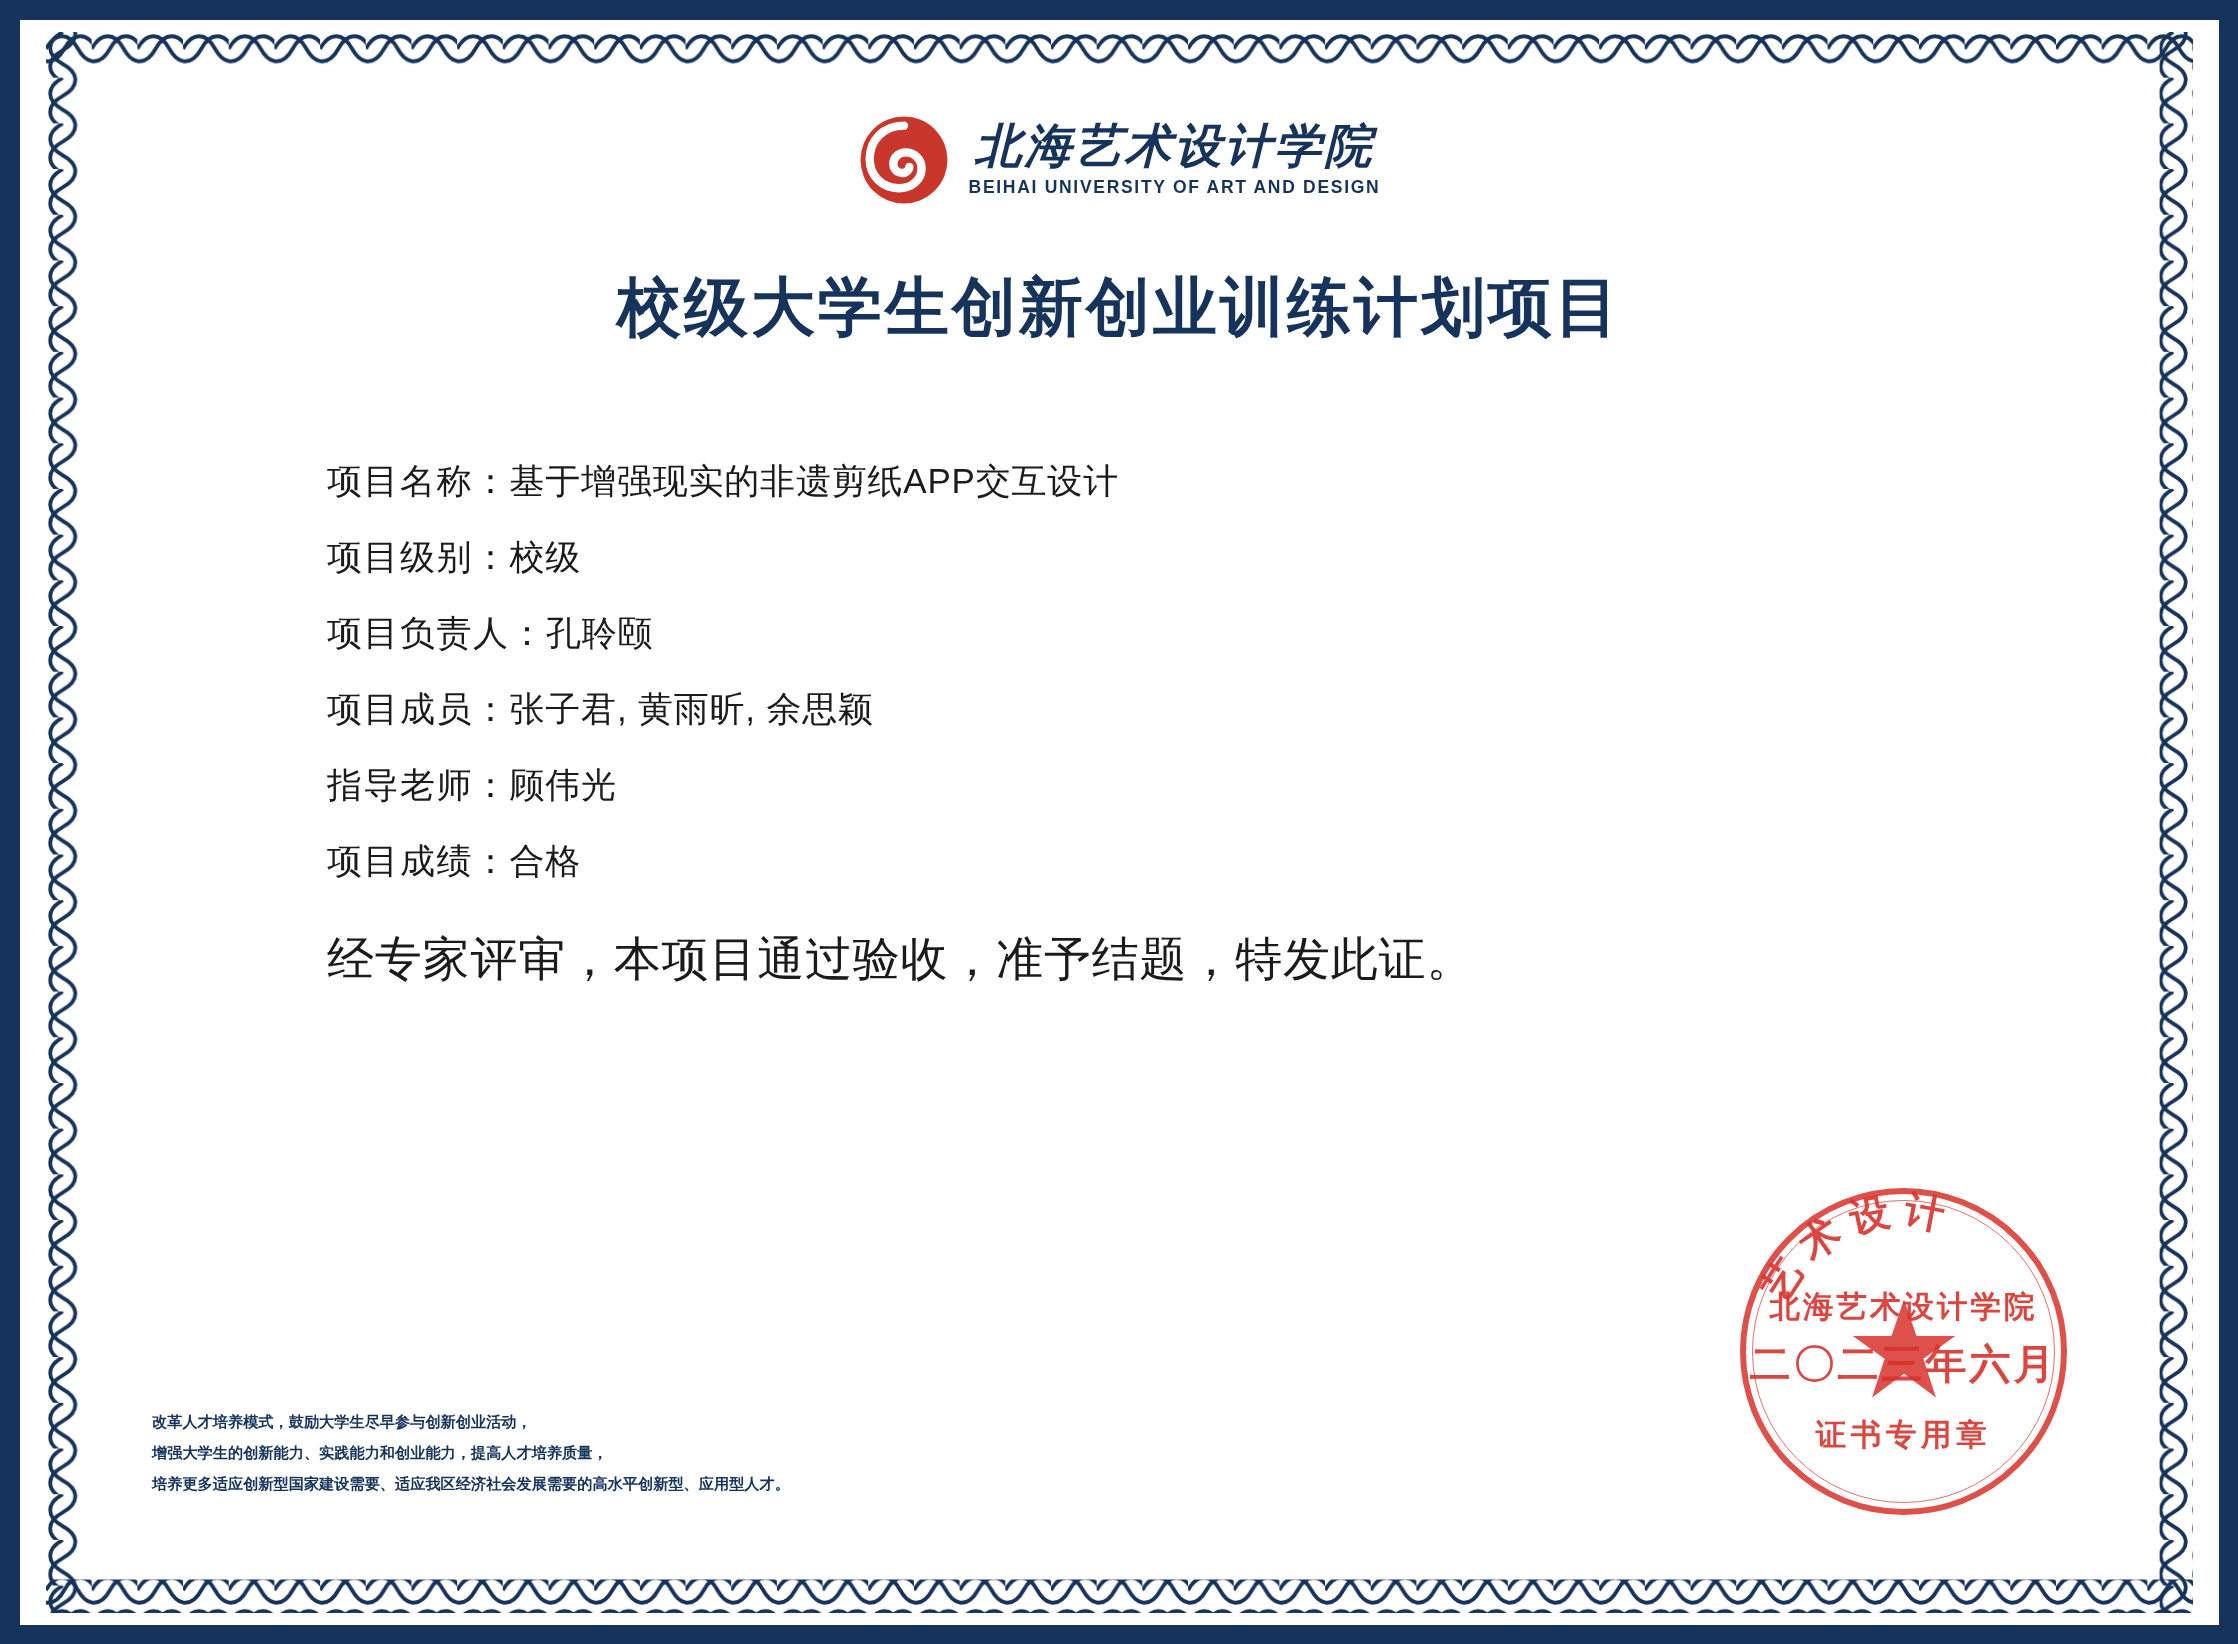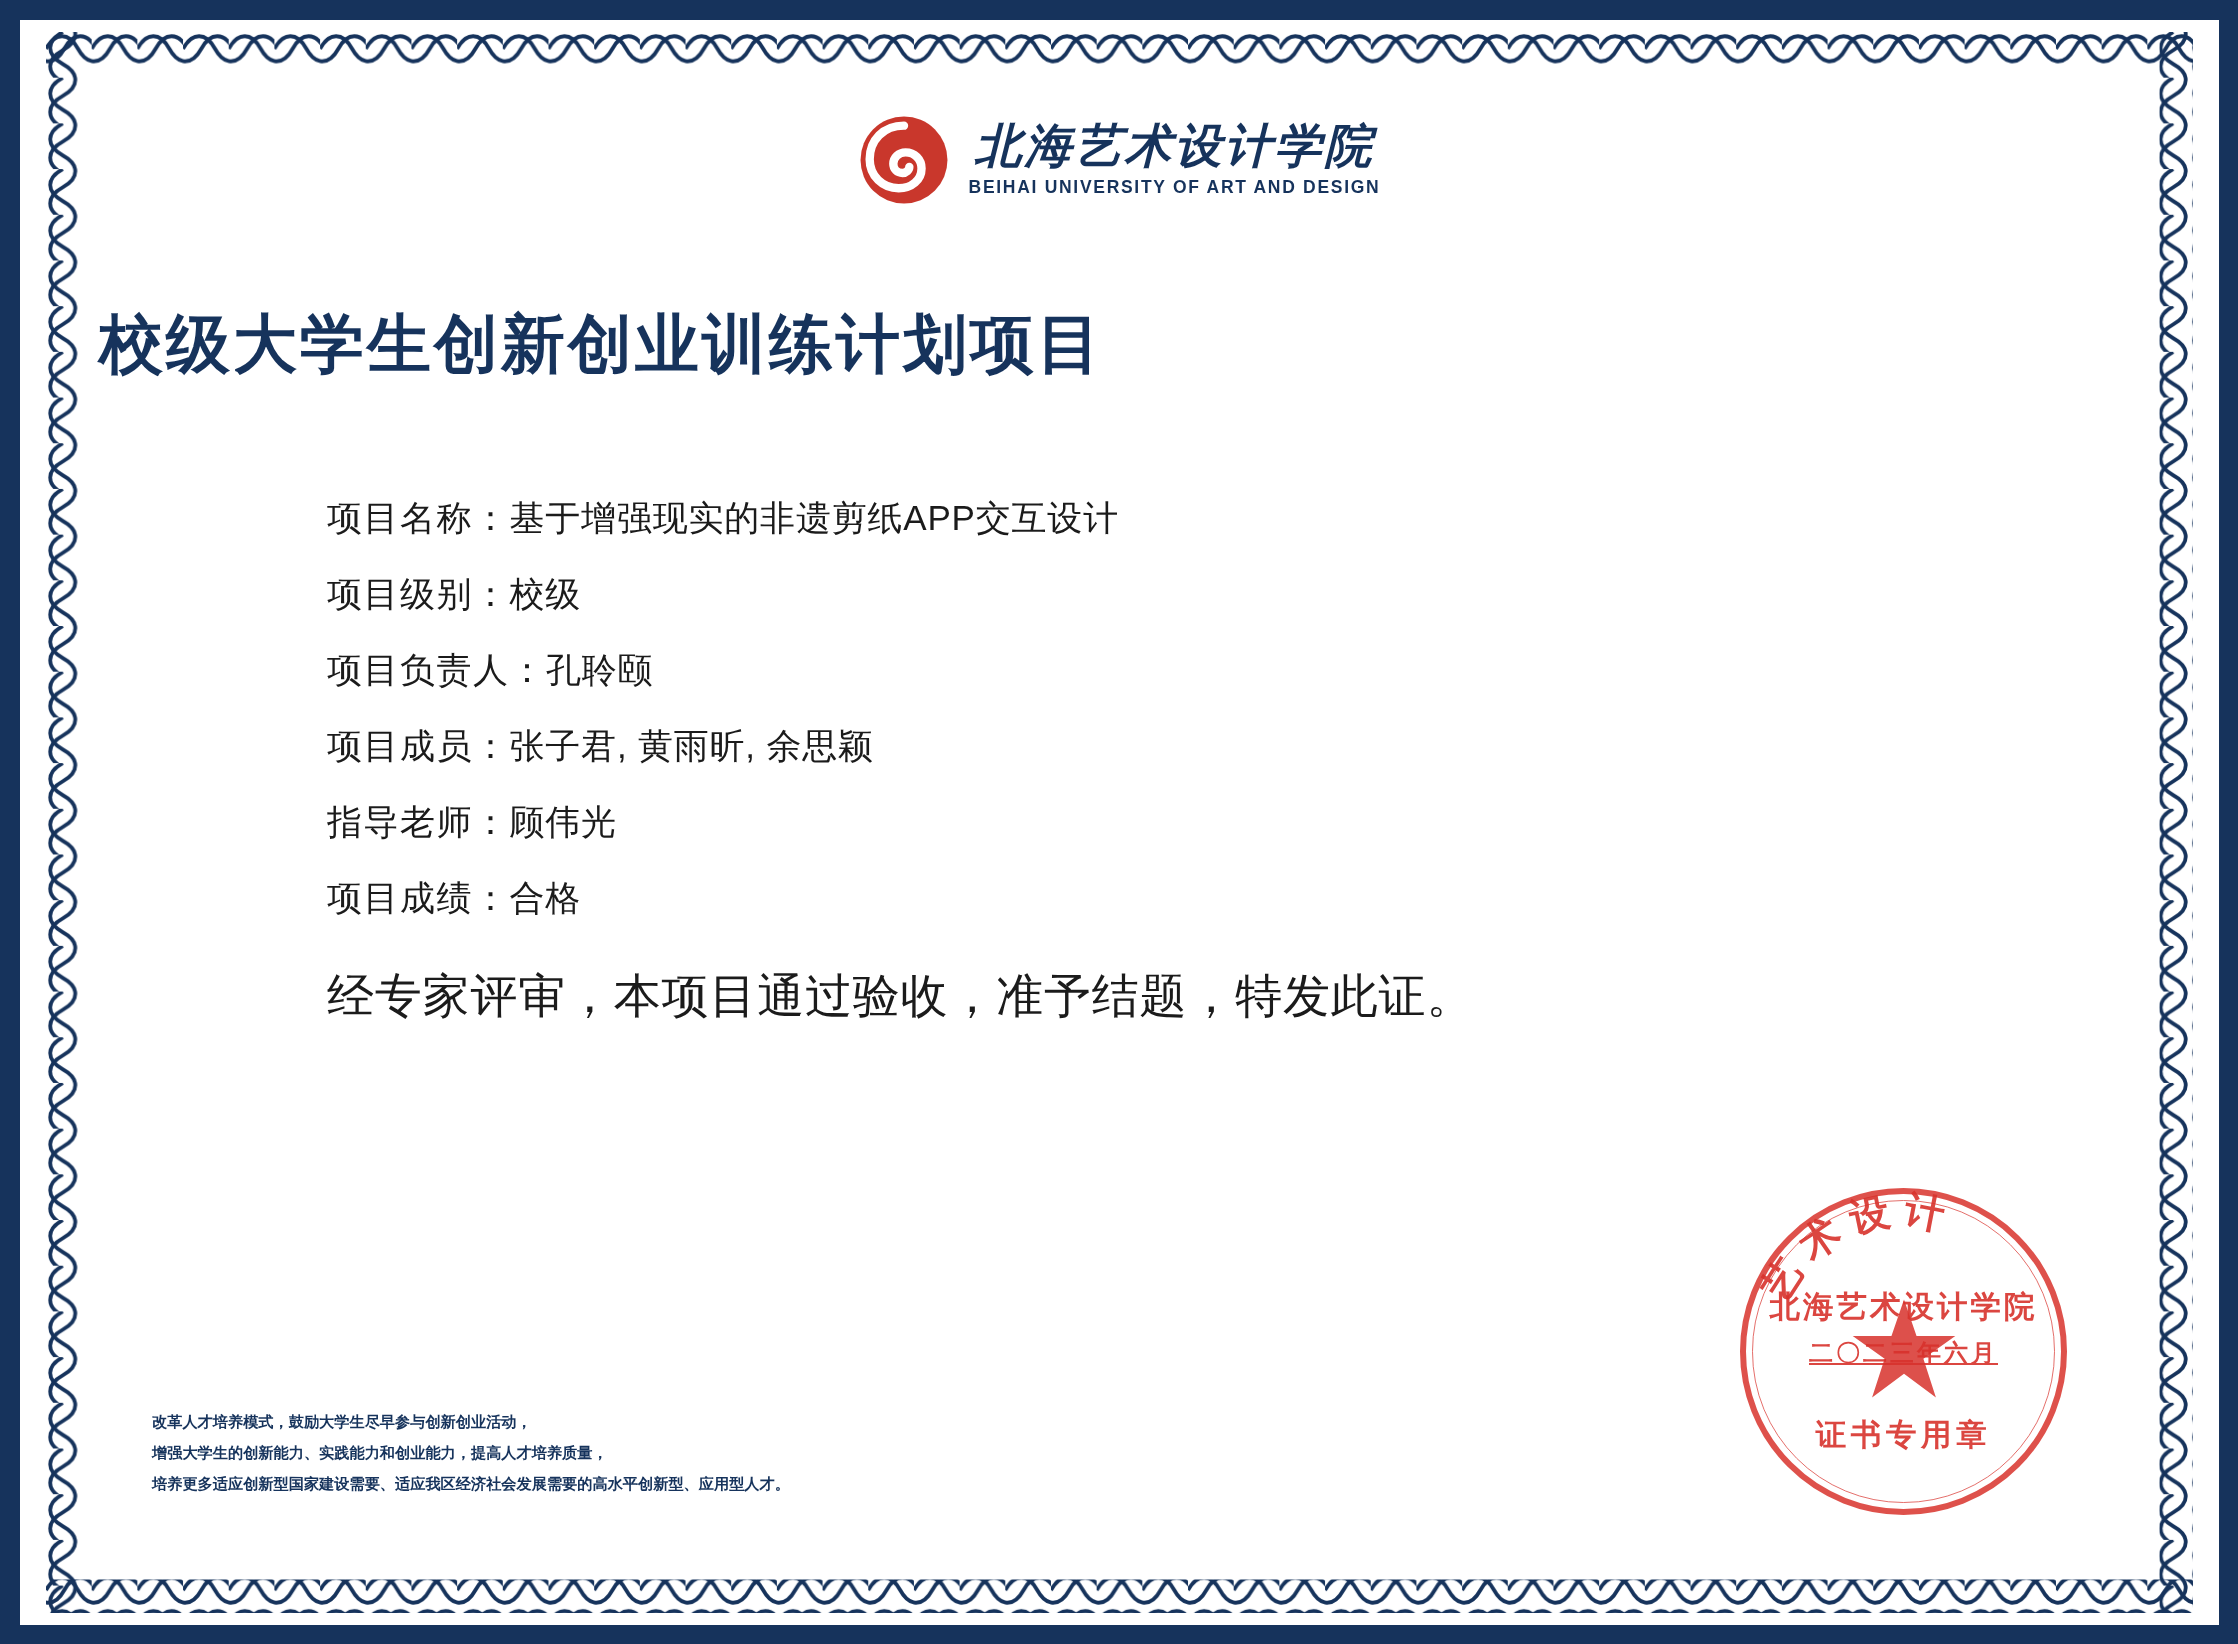--- a/index.html
+++ b/index.html
@@ -92,21 +92,22 @@
     font-family: "Liberation Sans", sans-serif;
     font-size: 17.5px;
     font-weight: bold;
     color: #16335c;
     letter-spacing: 1.7px;
     margin-top: 6.1px;
   }
 
   
   .title-main {
-    margin-top: 101px;
+    margin-top: 64px;
+    text-align: center;
     font-family: "DejaVu Serif", serif;
     font-weight: bold;
     font-size: 64px;
     color: #16335c;
     letter-spacing: 3px;
     line-height: 1.18;
   }
   .title-sub {
     margin-top: 13.7px;
     text-align: center;
@@ -201,21 +202,21 @@
     left: 0;
     width: 100%;
     text-align: center;
     color: #d8322c;
     font-family: "DejaVu Serif", serif;
     font-weight: bold;
     opacity: 0.9;
     letter-spacing: 3px;
   }
   .seal-org { top: 99px; font-size: 30.5px; }
-  .seal-date { top: 149px; font-size: 24px; text-decoration: underline; }
+  .seal-date { top: 149px; font-size: 41px; }
   .seal-kind { top: 227px; font-size: 30.5px; letter-spacing: 4.6px; }
 </style>
 </head>
 <body>
 
 <div class="certificate">
 
   <div class="outer-frame"></div>
   <div class="inner-white"></div>
 

